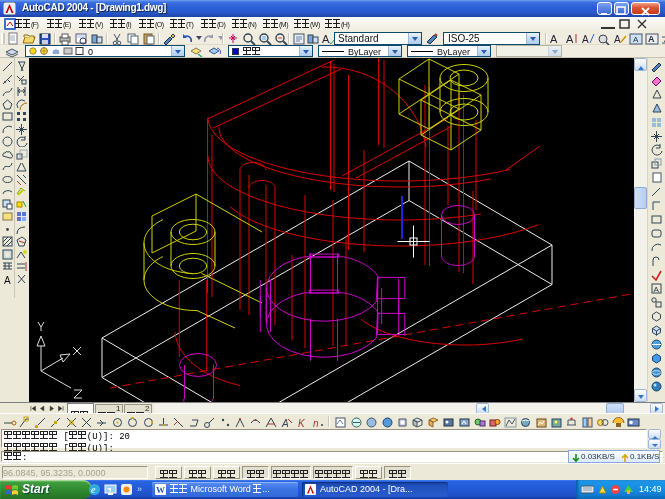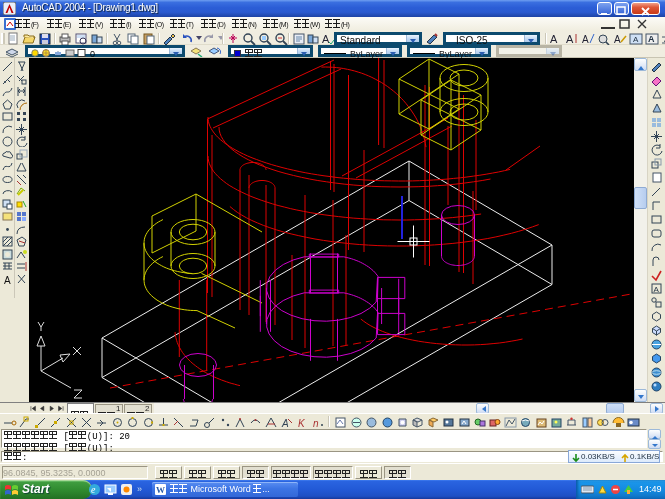--- a/index.html
+++ b/index.html
@@ -4,35 +4,35 @@
 html,body{width:665px;height:499px;overflow:hidden;font-family:"Liberation Sans",sans-serif}
 #scr{position:relative;width:665px;height:499px;background:#ece9d8;overflow:hidden}
 .abs{position:absolute}
 .ic{position:absolute}
 .cjm{display:inline-block;width:7px;height:9px;margin:0 1px 0 0;vertical-align:-1px;
 background:linear-gradient(#1a1a1a,#1a1a1a) 0 0/7px 1px,linear-gradient(#1a1a1a,#1a1a1a) 0 4px/7px 1px,linear-gradient(#1a1a1a,#1a1a1a) 0 8px/7px 1px,linear-gradient(#1a1a1a,#1a1a1a) 3px 0/1px 9px;background-repeat:no-repeat}
 .cjs{display:inline-block;width:8px;height:8px;margin:0 1px 0 0;
 background:linear-gradient(#222,#222) 0 0/8px 1px,linear-gradient(#222,#222) 0 3px/8px 1px,linear-gradient(#222,#222) 0 7px/8px 1px,linear-gradient(#222,#222) 3px 0/1px 8px,linear-gradient(#222,#222) 0 0/1px 4px,linear-gradient(#222,#222) 7px 0/1px 4px;background-repeat:no-repeat}
 .cjw{display:inline-block;width:8px;height:9px;margin:0 1px 0 0;vertical-align:-1px;
 background:linear-gradient(#fff,#fff) 0 0/8px 1px,linear-gradient(#fff,#fff) 0 4px/8px 1px,linear-gradient(#fff,#fff) 0 8px/8px 1px,linear-gradient(#fff,#fff) 3px 0/1px 9px;background-repeat:no-repeat}
-.combo{position:absolute;background:#fff;border:3px solid #0c4a6e;font-size:10px;color:#111;line-height:11px}
+.combo{position:absolute;background:#fff;border:1px solid #0c4a6e;font-size:10px;color:#111;line-height:11px}
 .cbtn{position:absolute;right:0;top:0;bottom:0;width:13px;background:linear-gradient(#eaf3fd,#c6dcf5 50%,#b0ccec);border-left:1px solid #9db9d9}
 .cbtn:after{content:"";position:absolute;left:3px;top:4px;border:3px solid transparent;border-top:4px solid #2a5db0}
 .sep{position:absolute;width:1px;background:#cbc7b8;box-shadow:1px 0 0 #fff}
 .tbtn{position:absolute;font-size:9px;color:#222;text-align:center;line-height:13px}
 .raised{border:1px solid;border-color:#fff #9a9583 #9a9583 #fff;background:#ece9d8}
 .sunken{border:1px solid;border-color:#9a9583 #fff #fff #9a9583;background:#e2dfd0}
 </style></head><body>
 <div id="scr">
 <div class="abs" style="left:0;top:0;width:665px;height:17px;background:linear-gradient(180deg,#6f9ff1 0%,#3a6fe0 14%,#2b5dd6 45%,#2a5ad0 72%,#1d43a4 100%)">
 <svg class="ic" style="left:3px;top:2px" width="13" height="13" viewBox="0 0 13 13">
         <rect width="13" height="13" rx="2" fill="#e9eef8" stroke="#51555e"></rect>
         <path d="M6.5,2 L10.5,11 H8.6 L6.5,5.6 L4.4,11 H2.5 Z" fill="#c00000"></path>
       </svg>
-<span class="abs" style="left:22px;top:2px;font-size:10px;font-weight:normal;color:#fff;letter-spacing:-0.3px;text-shadow:1px 1px 1px #123">AutoCAD 2004 - [Drawing1.dwg]</span>
+<span class="abs" style="left:22px;top:2px;font-size:10px;font-weight:bold;color:#fff;letter-spacing:-0.3px;text-shadow:1px 1px 1px #123">AutoCAD 2004 - [Drawing1.dwg]</span>
 <div class="abs" style="left:597px;top:2px;width:15px;height:13px;background:linear-gradient(#7da2ef,#3967d8);border:1px solid #fff;border-radius:3px"><svg width="13" height="11" viewBox="0 0 13 11">
           <path d="M3,8 h6" stroke="#fff" stroke-width="2"></path>
         </svg></div>
 <div class="abs" style="left:614px;top:2px;width:15px;height:13px;background:linear-gradient(#7da2ef,#3967d8);border:1px solid #fff;border-radius:3px"><svg width="13" height="11" viewBox="0 0 13 11">
           <rect x="2" y="1" width="8" height="7" fill="none" stroke="#fff" stroke-width="1.5"></rect>
         </svg></div>
 <div class="abs" style="left:631px;top:2px;width:29px;height:13px;background:linear-gradient(#f0a088,#dd5636 40%,#c83a18);border:1px solid #fff;border-radius:3px"><svg width="27" height="11" viewBox="0 0 27 11">
           <path d="M10,2 L17,9 M17,2 L10,9" stroke="#fff" stroke-width="1.8"></path>
         </svg></div>
 </div>
@@ -149,21 +149,21 @@
       <div class="sep" style="left:54px;top:2px;height:11px"></div>
       <div class="sep" style="left:106px;top:2px;height:11px"></div>
       <div class="sep" style="left:158px;top:2px;height:11px"></div>
       <div class="sep" style="left:222px;top:2px;height:11px"></div>
       <div class="sep" style="left:288px;top:2px;height:11px"></div>
       <div class="combo" style="left:334px;top:1px;width:88px;height:13px;padding-left:3px">Standard<span class="cbtn"></span></div>
       <svg class="ic" style="left:426px;top:1px;width:14px;height:13px;" viewBox="0 0 14 13">
         <path d="M1,10 L8,3 l3,2 -7,7 Z" fill="#4f81bd" stroke="#234"></path>
         <path d="M9,2 l2,2" stroke="#a33" stroke-width="2"></path>
       </svg>
-      <div class="combo" style="left:443px;top:1px;width:97px;height:13px;padding-left:10px">ISO-25<span class="cbtn"></span></div>
+      <div class="combo" style="left:443px;top:1px;width:97px;height:13px;padding-left:4px">ISO-25<span class="cbtn"></span></div>
       <svg class="ic" style="left:549px;top:1px;width:15px;height:13px;" viewBox="0 0 15 13">
         <text x="1" y="11" font-size="11" font-family="Liberation Sans" fill="#223">A</text>
       </svg>
       <svg class="ic" style="left:565px;top:1px;width:15px;height:13px;" viewBox="0 0 15 13">
         <text x="1" y="11" font-size="11" font-family="Liberation Sans" fill="#223">A</text>
         <path d="M11,2 v9" stroke="#a33"></path>
       </svg>
       <svg class="ic" style="left:581px;top:1px;width:15px;height:13px;" viewBox="0 0 15 13">
         <text x="1" y="11" font-size="10" font-family="Liberation Sans" fill="#223">A</text>
         <path d="M9,11 L13,2" stroke="#36c"></path>
@@ -860,20 +860,27 @@
         <circle cx="6.5" cy="6.5" r="3" fill="#f80"></circle>
       </svg>
       <span class="abs" style="left:137px;top:4px;color:#cde;font-size:9px">»</span>
       <div class="abs" style="left:152px;top:2px;width:146px;height:15px;background:linear-gradient(#5a8ef2,#3c74e4 45%,#3368d8);box-shadow:inset 0 1px 0 #8db4f8;border-radius:2px;color:#fff;font-size:9px;line-height:15px">
         <span style="position:absolute;left:3px;top:2px"><svg width="11" height="11" viewBox="0 0 11 11">
             <rect width="11" height="11" rx="1" fill="#fff"></rect>
             <text x="1" y="9" font-size="9" font-weight="bold" fill="#2a5caa" font-family="Liberation Serif">W</text>
           </svg></span>
         <span style="position:absolute;left:18px;top:0px;white-space:nowrap"><i class="cjw"></i><i class="cjw"></i> Microsoft Word <i class="cjw"></i>...</span>
       </div>
+      <div class="abs" style="left:302px;top:2px;width:146px;height:15px;background:linear-gradient(#1c4cb4,#2a5cd0);box-shadow:inset 1px 1px 2px #0c2a70;border-radius:2px;color:#fff;font-size:9px;line-height:15px">
+        <span style="position:absolute;left:3px;top:2px"><svg width="11" height="11" viewBox="0 0 11 11">
+            <rect width="11" height="11" rx="1" fill="#fff"></rect>
+            <path d="M5.5,1.5 L9,9.5 H7.4 L5.5,4.5 L3.6,9.5 H2 Z" fill="#c00"></path>
+          </svg></span>
+        <span style="position:absolute;left:18px;top:0px;white-space:nowrap">AutoCAD 2004 - [Dra...</span>
+      </div>
       <div class="abs" style="left:576px;top:0;width:89px;height:19px;background:linear-gradient(180deg,#34aef5 0%,#1b96ea 12%,#1389e0 55%,#0f6fc0 100%);box-shadow:inset 2px 0 3px #0a5aa8">
         <svg class="ic" style="left:5px;top:4px" width="13" height="11" viewBox="0 0 13 11">
           <rect x="0" y="2" width="13" height="7" rx="1" fill="#dfe8f2" stroke="#456"></rect>
           <path d="M2,4 h9 M2,6 h9" stroke="#89a"></path>
         </svg>
         <svg class="ic" style="left:21px;top:4px" width="11" height="11" viewBox="0 0 11 11">
           <path d="M2,9 L5.5,2 L9,9 Z" fill="#fd4" stroke="#a80"></path>
         </svg>
         <svg class="ic" style="left:34px;top:4px" width="11" height="11" viewBox="0 0 11 11">
           <circle cx="5.5" cy="5.5" r="4.5" fill="#e44"></circle>

